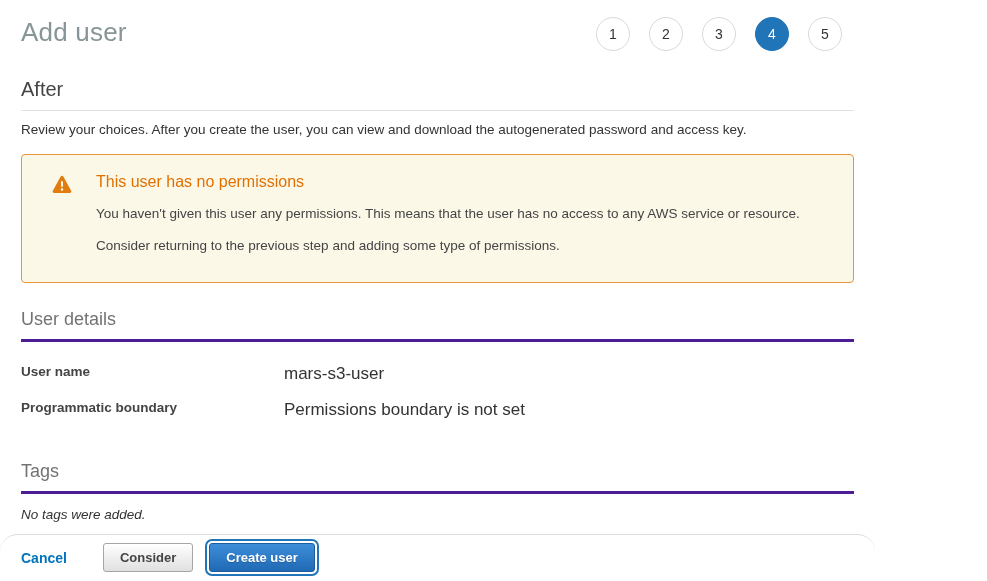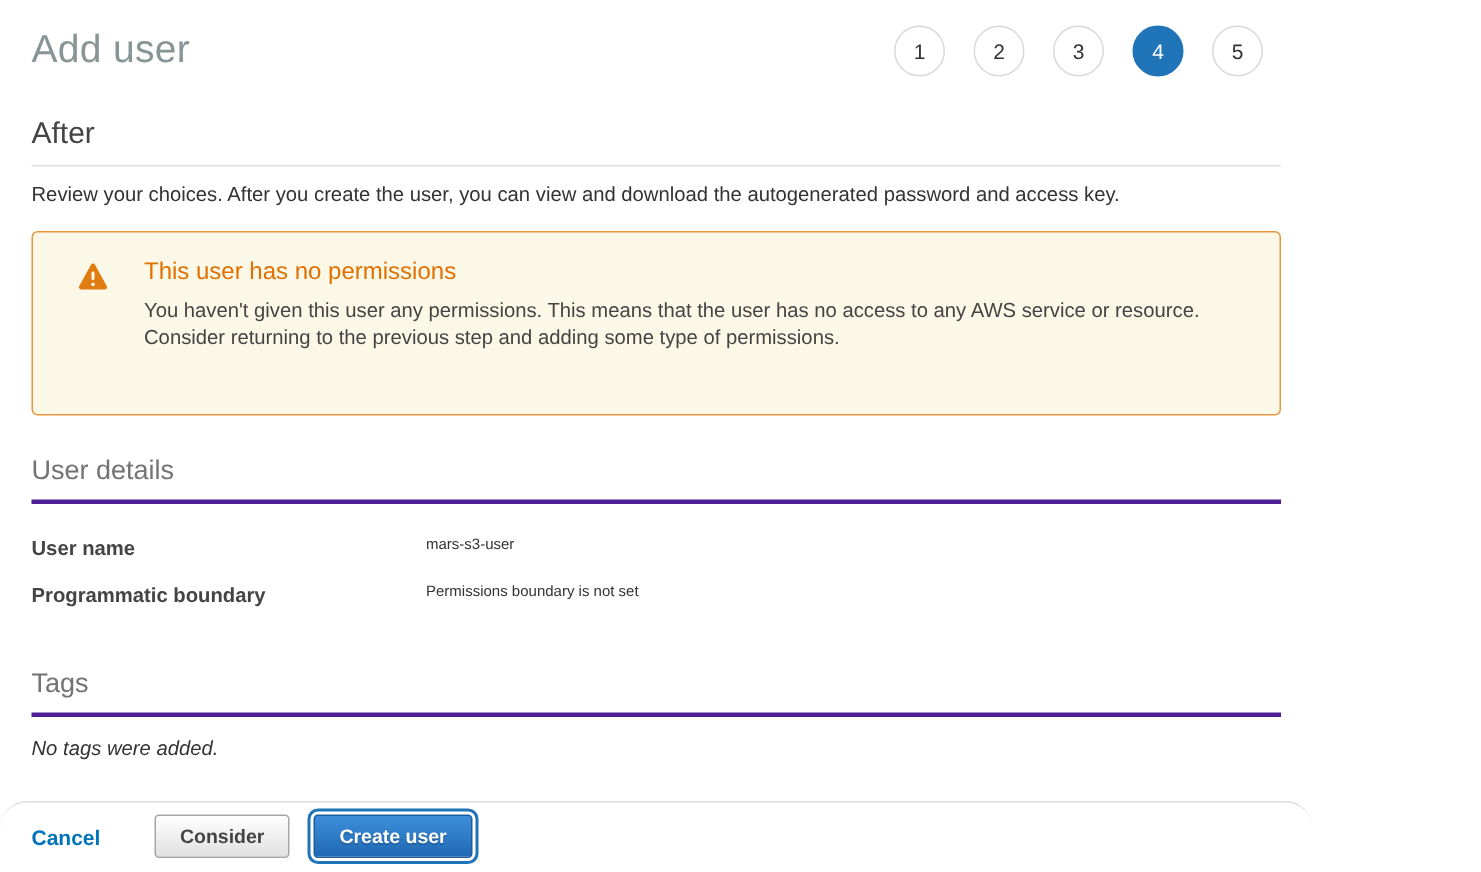--- a/index.html
+++ b/index.html
@@ -53,32 +53,32 @@
     margin-top: 17px;
     border: 1px solid #e8953c; border-radius: 4px;
     background: #fcf8e8;
     display: flex; align-items: flex-start;
     padding: 18px 40px 20px 0;
     min-height: 123px;
   }
   .warning-icon-wrap { padding: 2px 24px 0 30px; flex-shrink: 0; }
   .warning-title { font-size: 16px; color: #e17000; }
   .warning-body {
-    margin-top: 7px; font-size: 13.5px; color: #444; line-height: 18px;
+    margin-top: 7px; font-size: 13.5px; color: #444; line-height: 32px;
   }
 
   
   .details-section { margin-top: 26px; }
   .details-rows { margin-top: 14px; }
   .detail-row { display: flex; padding: 8px 0; }
   .detail-label {
     width: 232px; font-weight: bold;
     font-size: 13.5px; color: #444; flex-shrink: 0;
   }
-  .detail-value { margin-left: 31px; font-size: 10px; color: #333; }
+  .detail-value { margin-left: 31px; font-size: 17px; color: #333; }
 
   
   .tags-section { margin-top: 33px; }
   .tags-empty { margin-top: 13px; font-size: 13.5px; font-style: italic; color: #333; }
 
   
   .footer {
     margin-top: auto;
     border-top: 1px solid #ddd;
     padding: 8px 21px 9px 21px;

